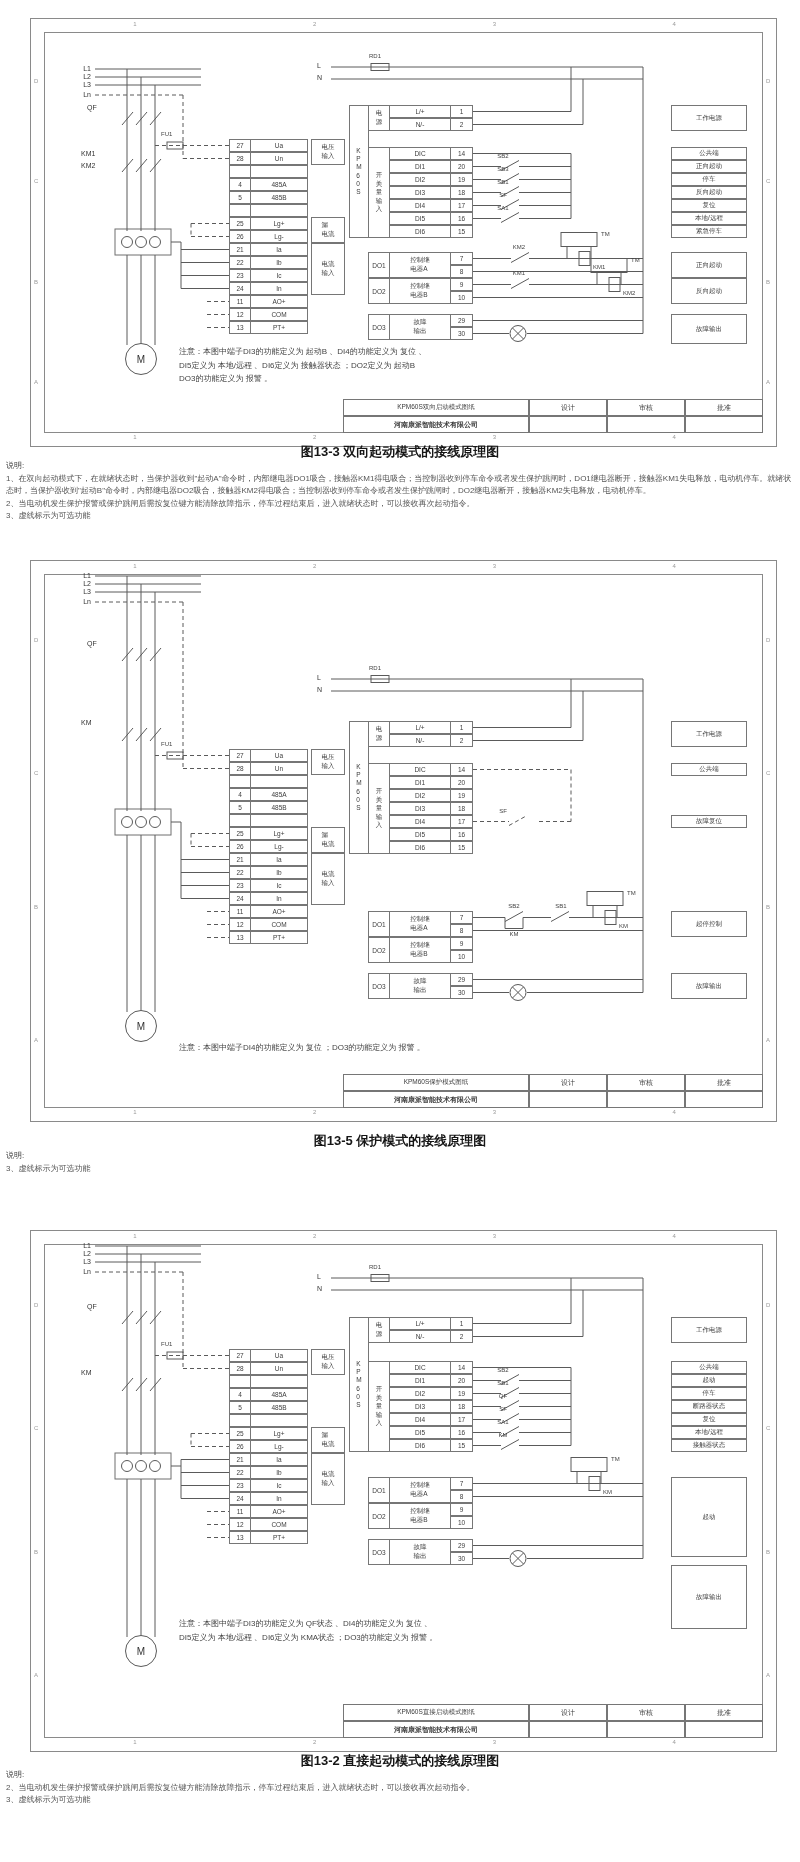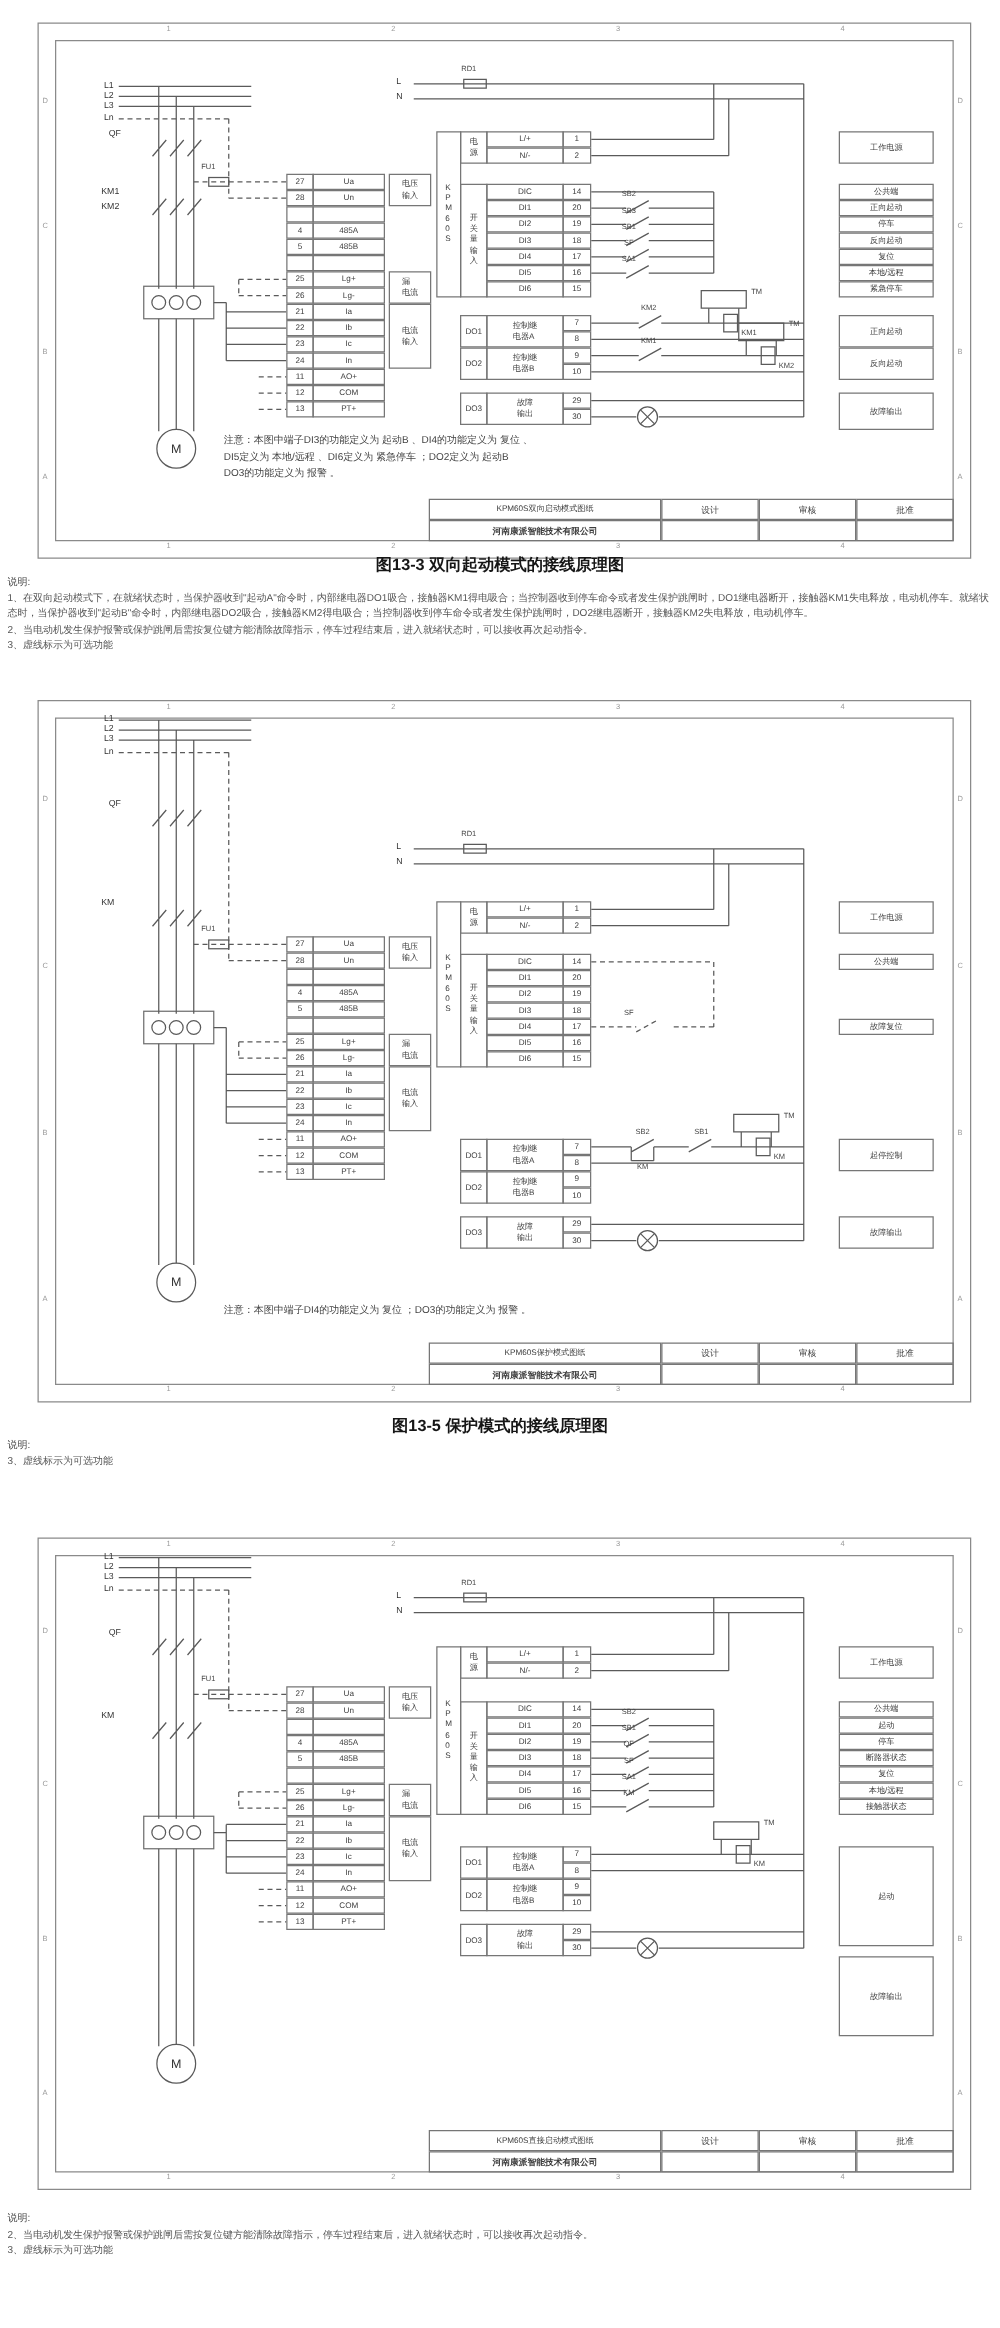--- a/index.html
+++ b/index.html
@@ -164,21 +164,21 @@
       <div class="abs cell" style="left: 640px; top: 141px; width: 76px; height: 13px; font-size: 6.5px;">正向起动</div>
       <div class="abs cell" style="left: 640px; top: 154px; width: 76px; height: 13px; font-size: 6.5px;">停车</div>
       <div class="abs cell" style="left: 640px; top: 167px; width: 76px; height: 13px; font-size: 6.5px;">反向起动</div>
       <div class="abs cell" style="left: 640px; top: 180px; width: 76px; height: 13px; font-size: 6.5px;">复位</div>
       <div class="abs cell" style="left: 640px; top: 193px; width: 76px; height: 13px; font-size: 6.5px;">本地/远程</div>
       <div class="abs cell" style="left: 640px; top: 206px; width: 76px; height: 13px; font-size: 6.5px;">紧急停车</div>
       <div class="abs cell" style="left: 640px; top: 233px; width: 76px; height: 26px; font-size: 6.5px;">正向起动</div>
       <div class="abs cell" style="left: 640px; top: 259px; width: 76px; height: 26px; font-size: 6.5px;">反向起动</div>
       <div class="abs cell" style="left: 640px; top: 295px; width: 76px; height: 30px; font-size: 6.5px;">故障输出</div>
       <div class="abs" style="left: 148px; top: 326px; width: 400px; white-space: pre-line; font-size: 8px; line-height: 1.7; color: rgb(68, 68, 68);">注意：本图中端子DI3的功能定义为 起动B 、DI4的功能定义为 复位 、
-DI5定义为 本地/远程 、DI6定义为 紧急停车 ；DO2定义为 起动B
+DI5定义为 本地/远程 、DI6定义为 接触器状态 ；DO2定义为 起动B
 DO3的功能定义为 报警 。</div>
       <div class="abs cell" style="left: 312px; top: 380px; width: 186px; height: 17px; font-size: 6.5px;">KPM60S双向启动模式图纸</div>
       <div class="abs cell" style="left: 498px; top: 380px; width: 78px; height: 17px; font-size: 7px;">设计</div>
       <div class="abs cell" style="left: 498px; top: 397px; width: 78px; height: 17px;"></div>
       <div class="abs cell" style="left: 576px; top: 380px; width: 78px; height: 17px; font-size: 7px;">审核</div>
       <div class="abs cell" style="left: 576px; top: 397px; width: 78px; height: 17px;"></div>
       <div class="abs cell" style="left: 654px; top: 380px; width: 78px; height: 17px; font-size: 7px;">批准</div>
       <div class="abs cell" style="left: 654px; top: 397px; width: 78px; height: 17px;"></div>
       <div class="abs cell" style="left: 312px; top: 397px; width: 186px; height: 17px; font-size: 7px; font-weight: bold;">河南康派智能技术有限公司</div>
     </section>
@@ -476,28 +476,31 @@
       <div class="abs cell" style="left: 640px; top: 86px; width: 76px; height: 26px; font-size: 6.5px;">工作电源</div>
       <div class="abs cell" style="left: 640px; top: 130px; width: 76px; height: 13px; font-size: 6.5px;">公共端</div>
       <div class="abs cell" style="left: 640px; top: 143px; width: 76px; height: 13px; font-size: 6.5px;">起动</div>
       <div class="abs cell" style="left: 640px; top: 156px; width: 76px; height: 13px; font-size: 6.5px;">停车</div>
       <div class="abs cell" style="left: 640px; top: 169px; width: 76px; height: 13px; font-size: 6.5px;">断路器状态</div>
       <div class="abs cell" style="left: 640px; top: 182px; width: 76px; height: 13px; font-size: 6.5px;">复位</div>
       <div class="abs cell" style="left: 640px; top: 195px; width: 76px; height: 13px; font-size: 6.5px;">本地/远程</div>
       <div class="abs cell" style="left: 640px; top: 208px; width: 76px; height: 13px; font-size: 6.5px;">接触器状态</div>
       <div class="abs cell" style="left: 640px; top: 246px; width: 76px; height: 80px; font-size: 6.5px;">起动</div>
       <div class="abs cell" style="left: 640px; top: 334px; width: 76px; height: 64px; font-size: 6.5px;">故障输出</div>
+      <div class="abs" style="left: 148px; top: 386px; width: 400px; white-space: pre-line; font-size: 8px; line-height: 1.7; color: rgb(68, 68, 68);">注意：本图中端子DI3的功能定义为 QF状态 、DI4的功能定义为 复位 、
+DI5定义为 本地/远程 、DI6定义为 KMA状态 ；DO3的功能定义为 报警 。</div>
       <div class="abs cell" style="left: 312px; top: 473px; width: 186px; height: 17px; font-size: 6.5px;">KPM60S直接启动模式图纸</div>
       <div class="abs cell" style="left: 498px; top: 473px; width: 78px; height: 17px; font-size: 7px;">设计</div>
       <div class="abs cell" style="left: 498px; top: 490px; width: 78px; height: 17px;"></div>
       <div class="abs cell" style="left: 576px; top: 473px; width: 78px; height: 17px; font-size: 7px;">审核</div>
       <div class="abs cell" style="left: 576px; top: 490px; width: 78px; height: 17px;"></div>
       <div class="abs cell" style="left: 654px; top: 473px; width: 78px; height: 17px; font-size: 7px;">批准</div>
       <div class="abs cell" style="left: 654px; top: 490px; width: 78px; height: 17px;"></div>
       <div class="abs cell" style="left: 312px; top: 490px; width: 186px; height: 17px; font-size: 7px; font-weight: bold;">河南康派智能技术有限公司</div>
     </section>
+  <div class="cap" style="top:1752px;">图13-2 直接起动模式的接线原理图</div>
   <div class="desc" style="top:1769px;">
     <div class="desc-h">说明:</div>
       <div class="desc-line">2、当电动机发生保护报警或保护跳闸后需按复位键方能清除故障指示，停车过程结束后，进入就绪状态时，可以接收再次起动指令。</div>
       <div class="desc-line">3、虚线标示为可选功能</div>
   </div>
 
 </div>
 
 </body></html>

